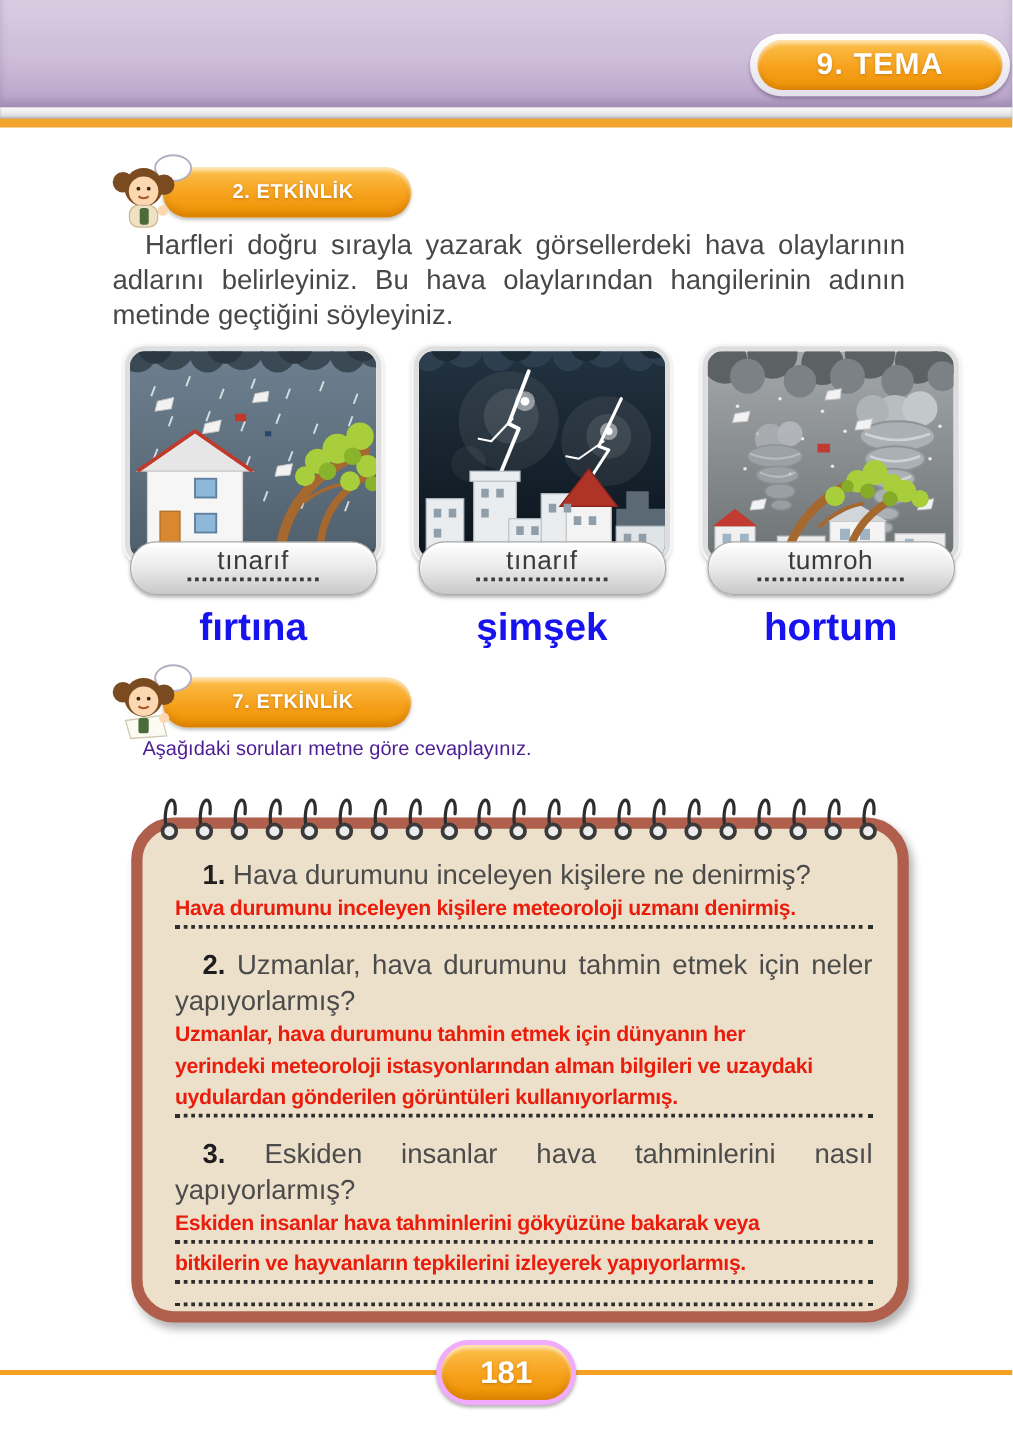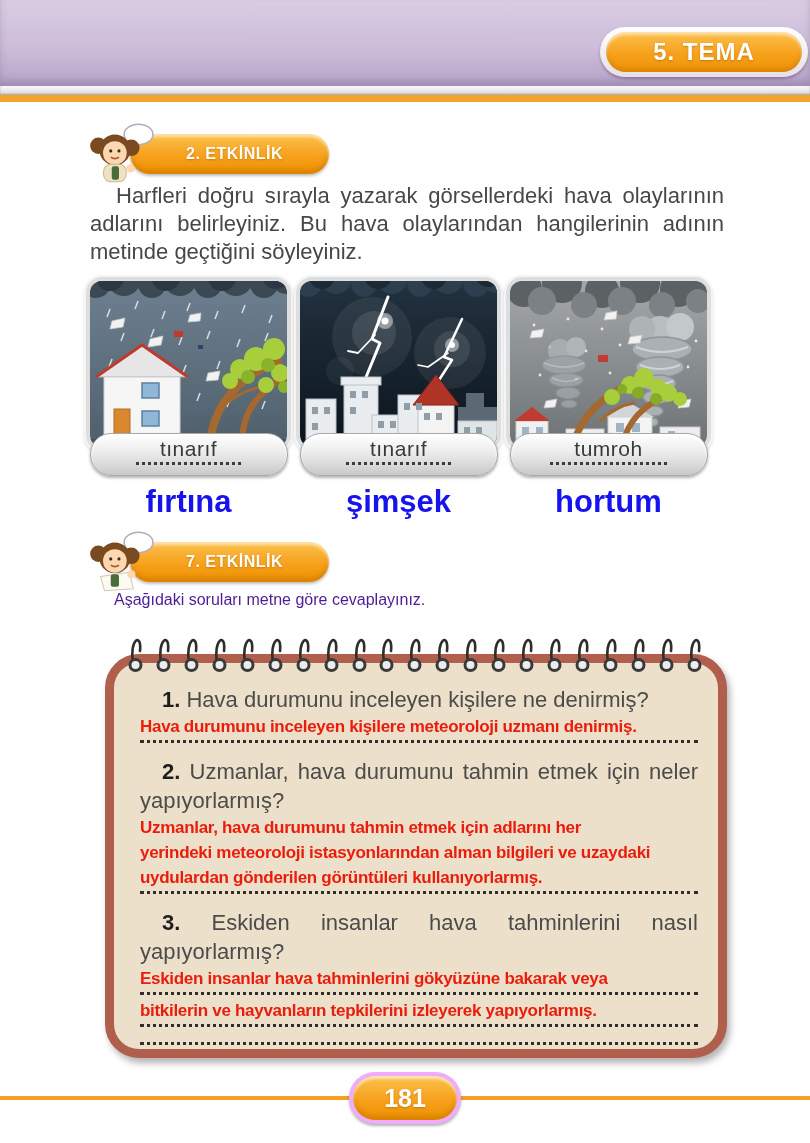--- a/index.html
+++ b/index.html
@@ -27,21 +27,21 @@
   .mascot{width:72px;height:62px;position:relative;z-index:3;flex:0 0 auto;margin-right:-26px;}
   .badge-pill{height:40px;border-radius:20px;padding:0 46px 0 56px;
     background:linear-gradient(#fcc14d 0%,#f6a11c 55%,#ee9100 100%);
     box-shadow:inset 0 3px 3px rgba(255,255,255,.55),inset 0 -4px 5px rgba(180,100,0,.35),0 2px 3px rgba(0,0,0,.25);
     display:flex;align-items:center;color:#fff;font-weight:bold;font-size:16px;
     letter-spacing:.5px;text-shadow:0 1px 2px rgba(160,90,0,.5);}
   
   .instruction{position:absolute;left:90px;width:634px;color:#474747;font-size:22px;
     line-height:28px;text-align:justify;text-indent:26px;}
   
-  .images-row{position:absolute;top:277px;left:86px;width:644px;display:flex;gap:5px;}
+  .images-row{position:absolute;top:277px;left:100px;width:644px;display:flex;gap:26px;}
   .img-col{width:205px;display:flex;flex-direction:column;align-items:center;}
   .img-frame{width:197px;height:166px;border-radius:16px;border:4px solid #dedede;
     box-shadow:0 0 0 2px #f5f5f5,0 2px 4px rgba(0,0,0,.35);overflow:hidden;background:#fff;}
   .img-frame svg{display:block;}
   .word-pill{width:196px;height:41px;margin-top:-18px;position:relative;z-index:2;
     background:linear-gradient(#ffffff 0%,#ececec 45%,#c9c9c9 100%);
     border:1px solid #a9a9a9;border-radius:21px;
     box-shadow:inset 0 2px 2px #fff,0 2px 3px rgba(0,0,0,.3);
     display:flex;align-items:flex-start;justify-content:center;}
   .word-pill span{font-size:21px;color:#3a3a3a;letter-spacing:.5px;
@@ -73,21 +73,21 @@
     display:flex;align-items:center;justify-content:center;
     color:#fff;font-weight:bold;font-size:25px;text-shadow:0 1px 2px rgba(160,90,0,.5);}
 </style>
 </head>
 <body>
 
 <div class="header-band"></div>
 <div class="stripe-silver"></div>
 <div class="stripe-orange"></div>
 <div class="theme-pill-outer">
-  <div class="theme-pill">5. TEMA</div>
+  <div class="theme-pill">9. TEMA</div>
 </div>
 
 <div class="badge-row" style="top:123px;">
   <svg class="mascot" viewBox="0 0 70 60">
     <ellipse cx="53" cy="11" rx="14" ry="10" fill="#ffffff" stroke="#b6aec0" stroke-width="1.5"></ellipse>
     <polygon points="44,18 52,20 40,26" fill="#ffffff" stroke="#b6aec0" stroke-width="1"></polygon>
     <circle cx="14" cy="22" r="8" fill="#7a4a21"></circle>
     <circle cx="46" cy="24" r="8" fill="#7a4a21"></circle>
     <circle cx="30" cy="26" r="15" fill="#7a4a21"></circle>
     <circle cx="30" cy="29" r="11.5" fill="#fcd7b0"></circle>
@@ -517,21 +517,21 @@
       <span>Hava durumunu inceleyen kişilere ne denirmiş?</span>
     </div>
     <div class="ans-line dotline">Hava durumunu inceleyen kişilere meteoroloji uzmanı denirmiş.</div>
   </div>
 
   <div class="q-block">
     <div class="q-text">
       <span class="q-num">2.</span>
       <span>Uzmanlar, hava durumunu tahmin etmek için neler yapıyorlarmış?</span>
     </div>
-    <div class="ans-line">Uzmanlar, hava durumunu tahmin etmek için adlarını her</div>
+    <div class="ans-line">Uzmanlar, hava durumunu tahmin etmek için dünyanın her</div>
     <div class="ans-line">yerindeki meteoroloji istasyonlarından alman bilgileri ve uzaydaki</div>
     <div class="ans-line dotline">uydulardan gönderilen görüntüleri kullanıyorlarmış.</div>
   </div>
 
   <div class="q-block">
     <div class="q-text">
       <span class="q-num">3.</span>
       <span>Eskiden insanlar hava tahminlerini nasıl yapıyorlarmış?</span>
     </div>
     <div class="ans-line dotline">Eskiden insanlar hava tahminlerini gökyüzüne bakarak veya</div>

